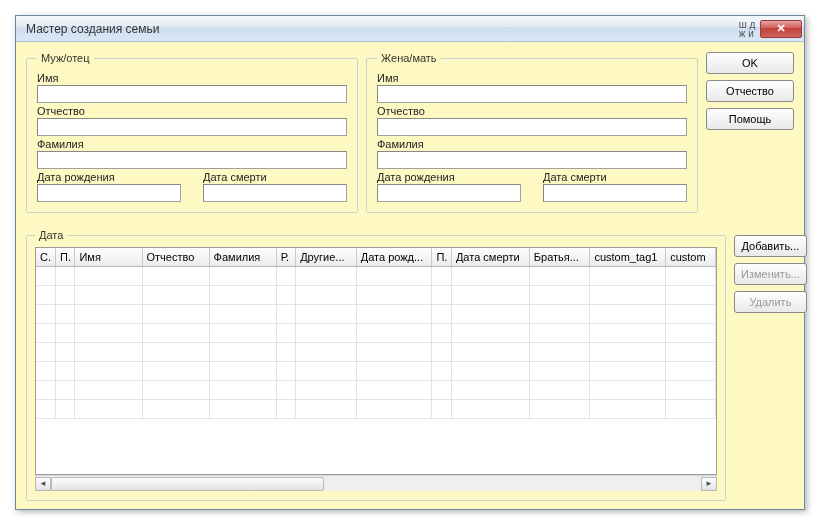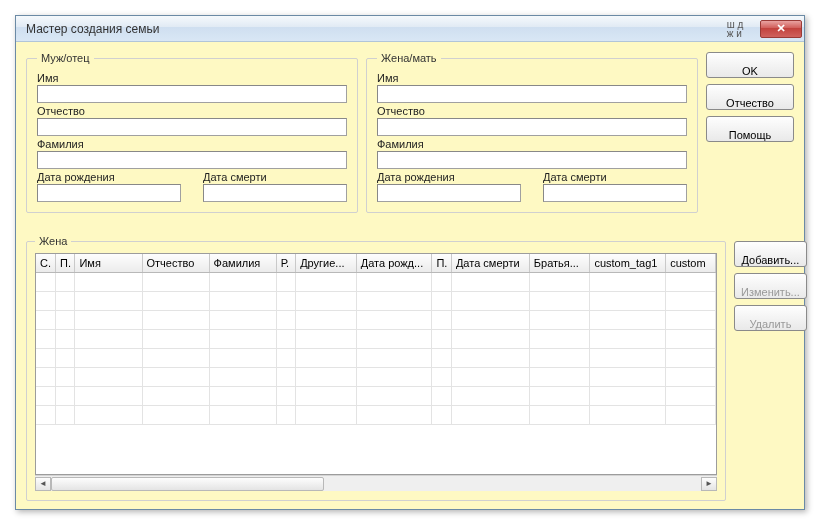--- a/index.html
+++ b/index.html
@@ -21,37 +21,37 @@
     height: 26px;
     background: linear-gradient(to bottom, #f5f9fc, #e0eaf4 45%, #cfdff0 46%, #d9e7f5);
     border-bottom: 1px solid #b1c5d8;
     display: flex;
     align-items: center;
     padding: 0 2px 0 10px;
     color: #333;
   }
   .titlebar .title { flex: 1; font-size: 12px; }
   .titlebar .title-icon {
-    width: 18px; height: 18px; margin-right: 16px;
+    width: 18px; height: 18px; margin-right: 4px;
     font-size: 10px; line-height: 9px; color: #555;
     display: flex; flex-direction: column; align-items: center; justify-content: center;
   }
   .btn-close {
     width: 42px; height: 18px;
     background: linear-gradient(to bottom, #e9a2a0, #d05c58 45%, #c2423d 46%, #cf615d);
     border: 1px solid #9a3a36;
     border-radius: 2px;
     color: #fff; font-weight: bold; font-size: 11px;
     display: flex; align-items: center; justify-content: center;
     cursor: pointer;
   }
   .content {
     padding: 10px 10px 8px 10px;
     display: flex;
-    gap: 22px;
+    gap: 16px;
     flex-direction: column;
     height: calc(100% - 26px);
   }
   .top-row { display: flex; gap: 8px; }
   .persons { display: flex; gap: 8px; flex: 1; }
   fieldset {
     border: 1px solid #d0d0d0;
     border-radius: 2px;
     padding: 6px 10px 10px 10px;
     margin: 0;
@@ -79,21 +79,21 @@
     gap: 6px;
     width: 88px;
   }
   .btn {
     height: 22px;
     border: 1px solid #8a8a8a;
     border-radius: 3px;
     background: linear-gradient(to bottom, #fefefe, #e9e9e9);
     font-family: inherit; font-size: 11px;
     cursor: pointer;
-    padding: 12px 6px;
+    padding: 4px 6px;
   }
   .btn[disabled] {
     color: #999;
     cursor: default;
   }
   .kids-section {
     flex: 1;
     display: flex;
     gap: 8px;
     min-height: 0;
@@ -230,21 +230,21 @@
 
       <div class="side-buttons">
         <button class="btn">OK</button>
         <button class="btn">Отчество</button>
         <button class="btn">Помощь</button>
       </div>
     </div>
 
     <div class="kids-section">
       <fieldset class="kids-fieldset">
-        <legend>Жена</legend>
+        <legend>Дата</legend>
         <div class="grid-wrap">
           <table>
             <thead>
                 <tr id="children-header-row">
                   <th style="width: 18px;">С.</th>
                   <th style="width: 18px;">П.</th>
                   <th style="width: 62px;">Имя</th>
                   <th style="width: 62px;">Отчество</th>
                   <th style="width: 62px;">Фамилия</th>
                   <th style="width: 18px;">Р.</th>

